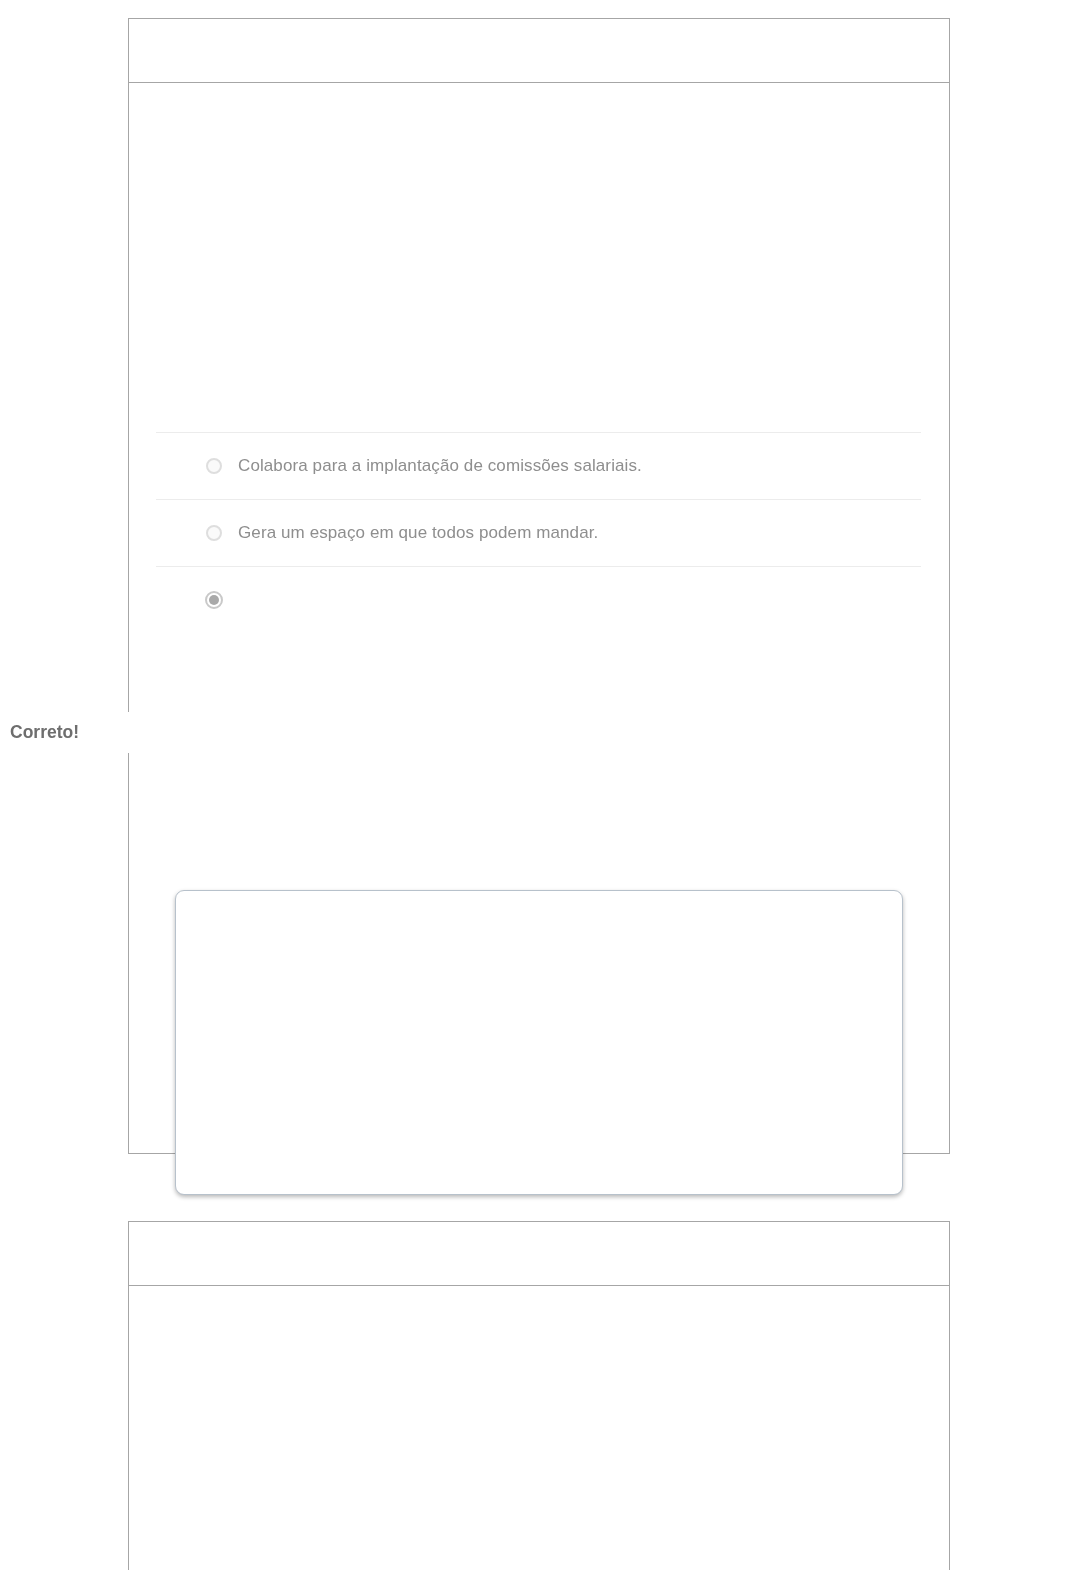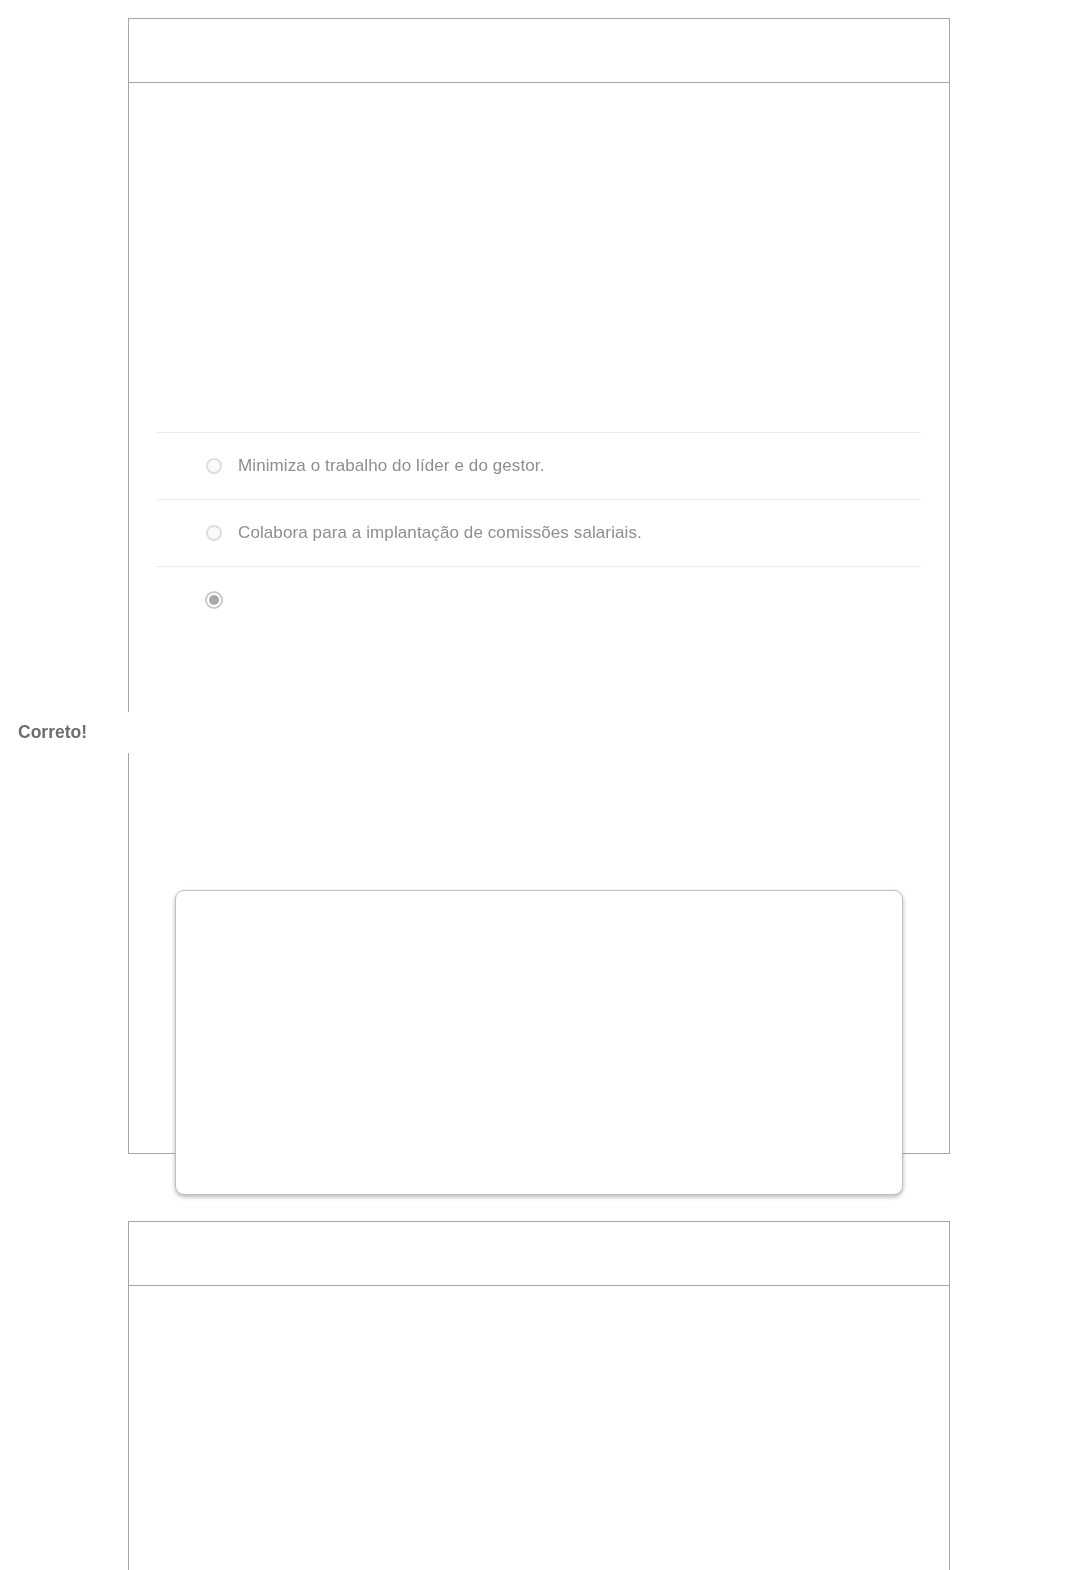--- a/index.html
+++ b/index.html
@@ -70,29 +70,29 @@
   .radio.selected .radio-dot {
     width: 10px;
     height: 10px;
     border-radius: 50%;
     background: #a9a9a9;
   }
 
   
   .correct-callout {
     position: absolute;
-    left: 16px;
+    left: 0;
     top: 712px;
     width: 134px;
     height: 41px;
     background: #ffffff;
     z-index: 5;
     display: flex;
     align-items: center;
-    padding-left: 2px;
+    padding-left: 10px;
     font-size: 17.5px;
     font-weight: bold;
     color: #6e6e6e;
   }
 
   
   .feedback-box {
     position: absolute;
     left: 46px;
     top: 807px;
@@ -111,31 +111,31 @@
 
 <div class="card card-1">
   <div class="card-header"></div>
 
   <div class="card-body">
 
     <div class="question-area"></div>
 
     <div class="answers">
 
-      <div class="answer-row">
-        <div class="radio" role="radio" aria-checked="false"></div>
-        <span class="answer-label">Minimiza o trabalho do líder e do gestor.</span>
-      </div>
 
       <div class="answer-row">
         <div class="radio" role="radio" aria-checked="false"></div>
         <span class="answer-label">Colabora para a implantação de comissões salariais.</span>
       </div>
 
 
+      <div class="answer-row">
+        <div class="radio" role="radio" aria-checked="false"></div>
+        <span class="answer-label">Gera um espaço em que todos podem mandar.</span>
+      </div>
 
       <div class="answer-row">
         <div class="radio selected" role="radio" aria-checked="true">
           <div class="radio-dot"></div>
         </div>
         <span class="answer-label"></span>
       </div>
 
     </div>
 

